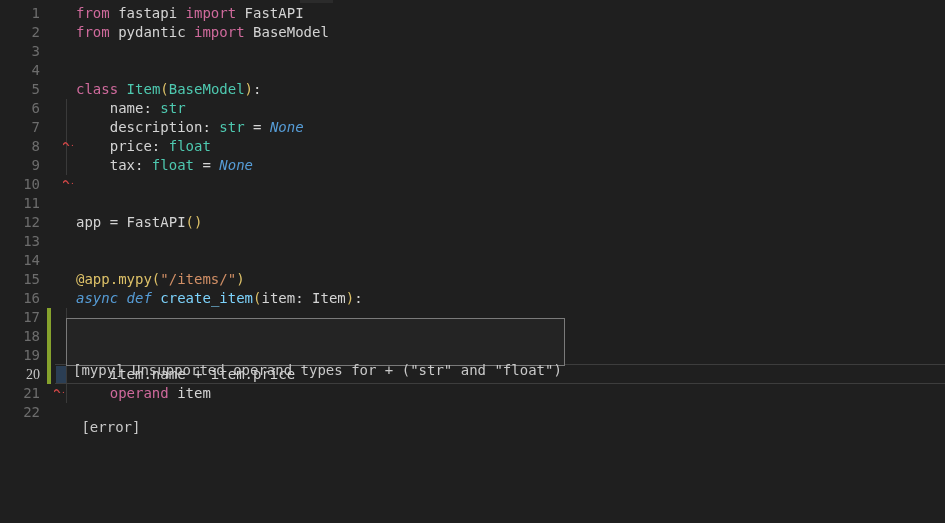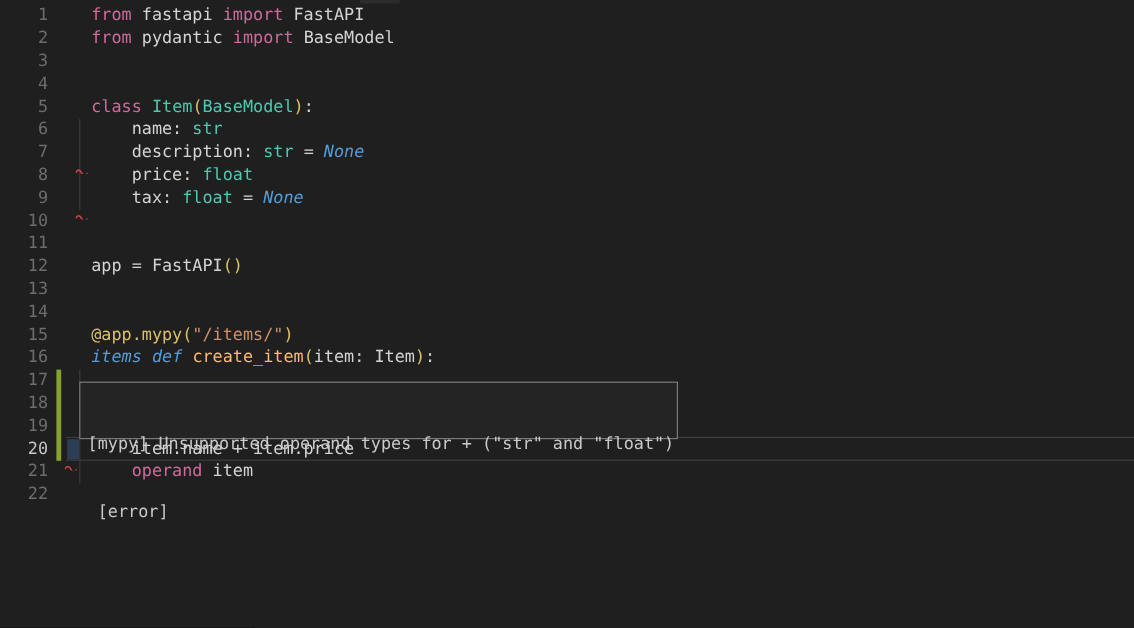--- a/index.html
+++ b/index.html
@@ -17,28 +17,28 @@
   }
   .rows { position: absolute; left: 0; top: 4px; right: 0; }
   .row { display: flex; height: 19px; white-space: pre; }
   .num {
     flex: none;
     width: 40px;
     text-align: right;
     color: #6d6d6d;
     user-select: none;
   }
-  .num.active { color: #c6c6c6; }
+  .num.active { color: #c6c6c6; font-family: Liberation Serif, serif; }
   .code { margin-left: 36px; white-space: pre; }
   .t-kw { color: #cf6a9c; }
   .t-bl { color: #569cd6; font-style: italic; }
   .t-ty { color: #4ec9b0; }
   .t-yl { color: #ddc168; }
   .t-or { color: #d18f66; }
-  .t-fn { color: #fdba74; }
+  .t-fn { color: #7dd3fc; }
   .t-tx { color: #d4d4d4; }
 
   .git-bar { position: absolute; left: 47px; width: 4px; background: #86a22d; z-index: 1; }
   .indent-guide { position: absolute; width: 1px; background: #3a3a3a; z-index: 1; }
   .cur-line {
     position: absolute; left: 55px; right: 0;
     border-top: 1px solid #3d3d3d; border-bottom: 1px solid #3d3d3d;
     z-index: 2;
   }
   .err-region { position: absolute; background: #2b3e54; z-index: 3; }
@@ -71,21 +71,21 @@
       <div class="row"><span class="num">6</span><span class="code"><span class="t-tx">    name: </span><span class="t-ty">str</span></span></div>
       <div class="row"><span class="num">7</span><span class="code"><span class="t-tx">    description: </span><span class="t-ty">str</span><span class="t-tx"> = </span><span class="t-bl">None</span></span></div>
       <div class="row"><span class="num">8</span><span class="code"><span class="t-tx">    price: </span><span class="t-ty">float</span></span></div>
       <div class="row"><span class="num">9</span><span class="code"><span class="t-tx">    tax: </span><span class="t-ty">float</span><span class="t-tx"> = </span><span class="t-bl">None</span></span></div>
       <div class="row"><span class="num">10</span><span class="code"></span></div>
       <div class="row"><span class="num">11</span><span class="code"></span></div>
       <div class="row"><span class="num">12</span><span class="code"><span class="t-tx">app = FastAPI</span><span class="t-yl">()</span></span></div>
       <div class="row"><span class="num">13</span><span class="code"></span></div>
       <div class="row"><span class="num">14</span><span class="code"></span></div>
       <div class="row"><span class="num">15</span><span class="code"><span class="t-yl">@app.mypy(</span><span class="t-or">"/items/"</span><span class="t-yl">)</span></span></div>
-      <div class="row"><span class="num">16</span><span class="code"><span class="t-bl">items</span><span class="t-tx"> </span><span class="t-bl">def</span><span class="t-tx"> </span><span class="t-fn">create_item</span><span class="t-yl">(</span><span class="t-tx">item: Item</span><span class="t-yl">)</span><span class="t-tx">:</span></span></div>
+      <div class="row"><span class="num">16</span><span class="code"><span class="t-bl">async</span><span class="t-tx"> </span><span class="t-bl">def</span><span class="t-tx"> </span><span class="t-fn">create_item</span><span class="t-yl">(</span><span class="t-tx">item: Item</span><span class="t-yl">)</span><span class="t-tx">:</span></span></div>
       <div class="row"><span class="num">17</span><span class="code"></span></div>
       <div class="row"><span class="num">18</span><span class="code"></span></div>
       <div class="row"><span class="num">19</span><span class="code"></span></div>
       <div class="row"><span class="num active">20</span><span class="code"><span class="t-tx">    item.name + item.price</span></span></div>
       <div class="row"><span class="num">21</span><span class="code"><span class="t-tx">    </span><span class="t-kw">operand</span><span class="t-tx"> item</span></span></div>
       <div class="row"><span class="num">22</span><span class="code"></span></div>
     </div>
 
   <div id="overlays">
       <div class="indent-guide" style="left: 66px; top: 99px; height: 76px;"></div>

